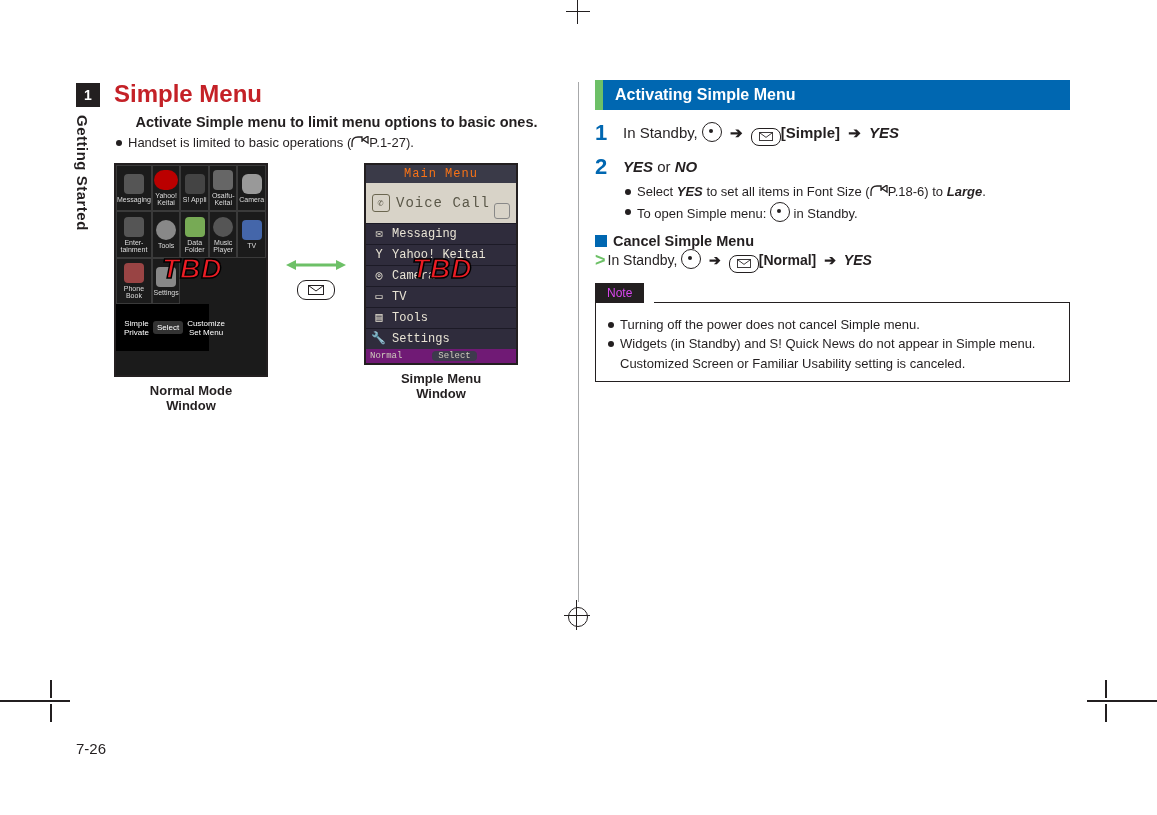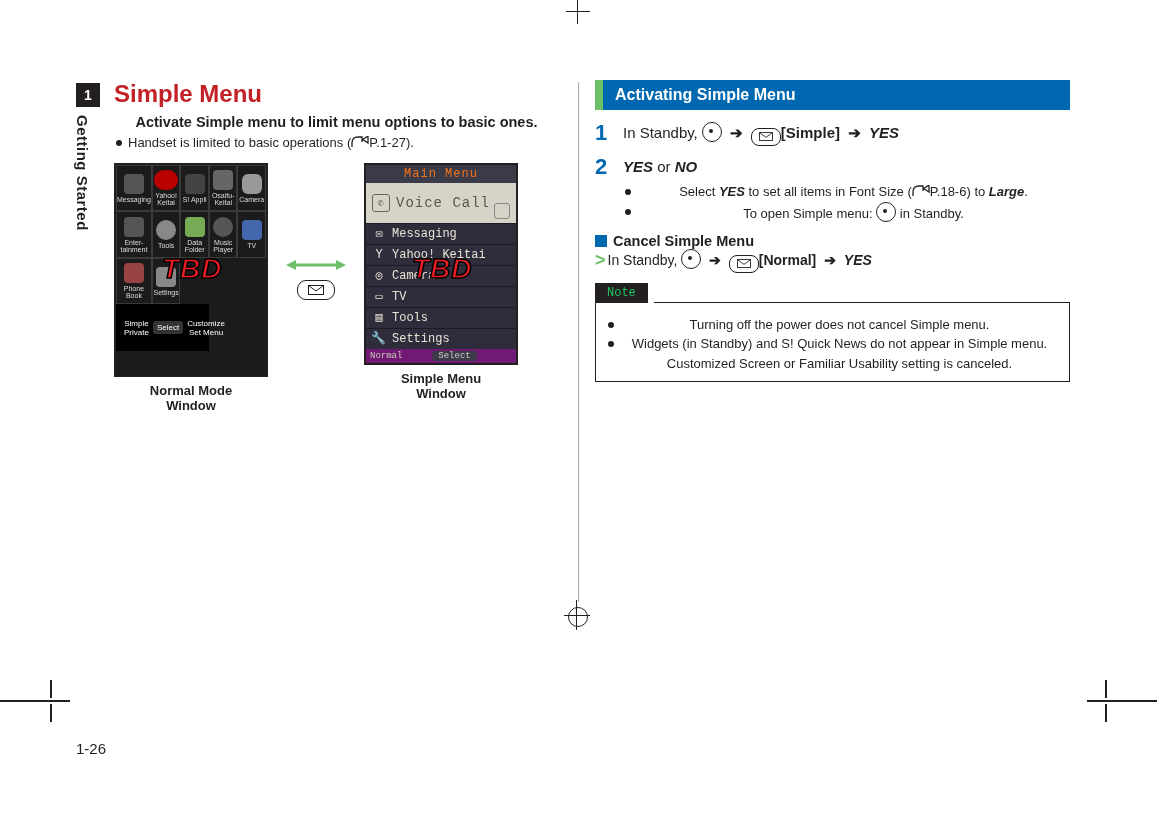--- a/index.html
+++ b/index.html
@@ -304,21 +304,21 @@
   .arrow { margin:0 4px; font-weight:bold; }
   .mail-round {
     display:inline-flex;
     width:28px;height:16px;border:1.3px solid #231f20;border-radius:8px;
     align-items:center;justify-content:center;vertical-align:-3px;
   }
   .mail-round svg{width:14px;height:9px;}
   .bi { font-weight:bold; font-style:italic; }
 
   .sub-bullets {
-    list-style:none; margin:4px 0 0 0; padding:0;text-align:center;
+    list-style:none; margin:4px 0 0 0; padding:0;
   }
   .sub-bullets li {
     position:relative; padding-left:14px; font-size:13px; line-height:1.5;
   }
   .sub-bullets li::before{
     content:'';position:absolute;left:2px;top:7px;width:6px;height:6px;
     background:#231f20;border-radius:50%;
   }
 
   .sq-head {
@@ -338,24 +338,23 @@
   .note-box {
     margin-top:14px;
     border:1px solid #231f20;
     border-top:none;
     padding:6px 10px 8px 10px;
     position:relative;
   }
   .note-label {
     position:absolute;
     left:-1px; top:-20px;
-    background:#231f20; color:#22c55e;
+    background:#231f20; color:#d946ef;
     font-size:12px;
     padding:3px 12px;
-    font-family:Liberation Mono, monospace;
   }
   .note-topline {
     position:absolute;
     left:58px; right:-1px; top:-1px;
     height:1px; background:#231f20;
   }
   .note-box ul{ margin:6px 0 0 0; }
 
   .page-num {
     position:absolute;
@@ -579,15 +578,15 @@
     <div class="note-box" style="margin-top:30px;">
       <div class="note-label">Note</div>
       <div class="note-topline"></div>
       <ul class="sub-bullets">
         <li>Turning off the power does not cancel Simple menu.</li>
         <li>Widgets (in Standby) and S! Quick News do not appear in Simple menu. Customized Screen or Familiar Usability setting is canceled.</li>
       </ul>
     </div>
   </div>
 
-  <div class="page-num">1-26</div>
+  <div class="page-num">7-26</div>
 
 </div>
 
 </body></html>

